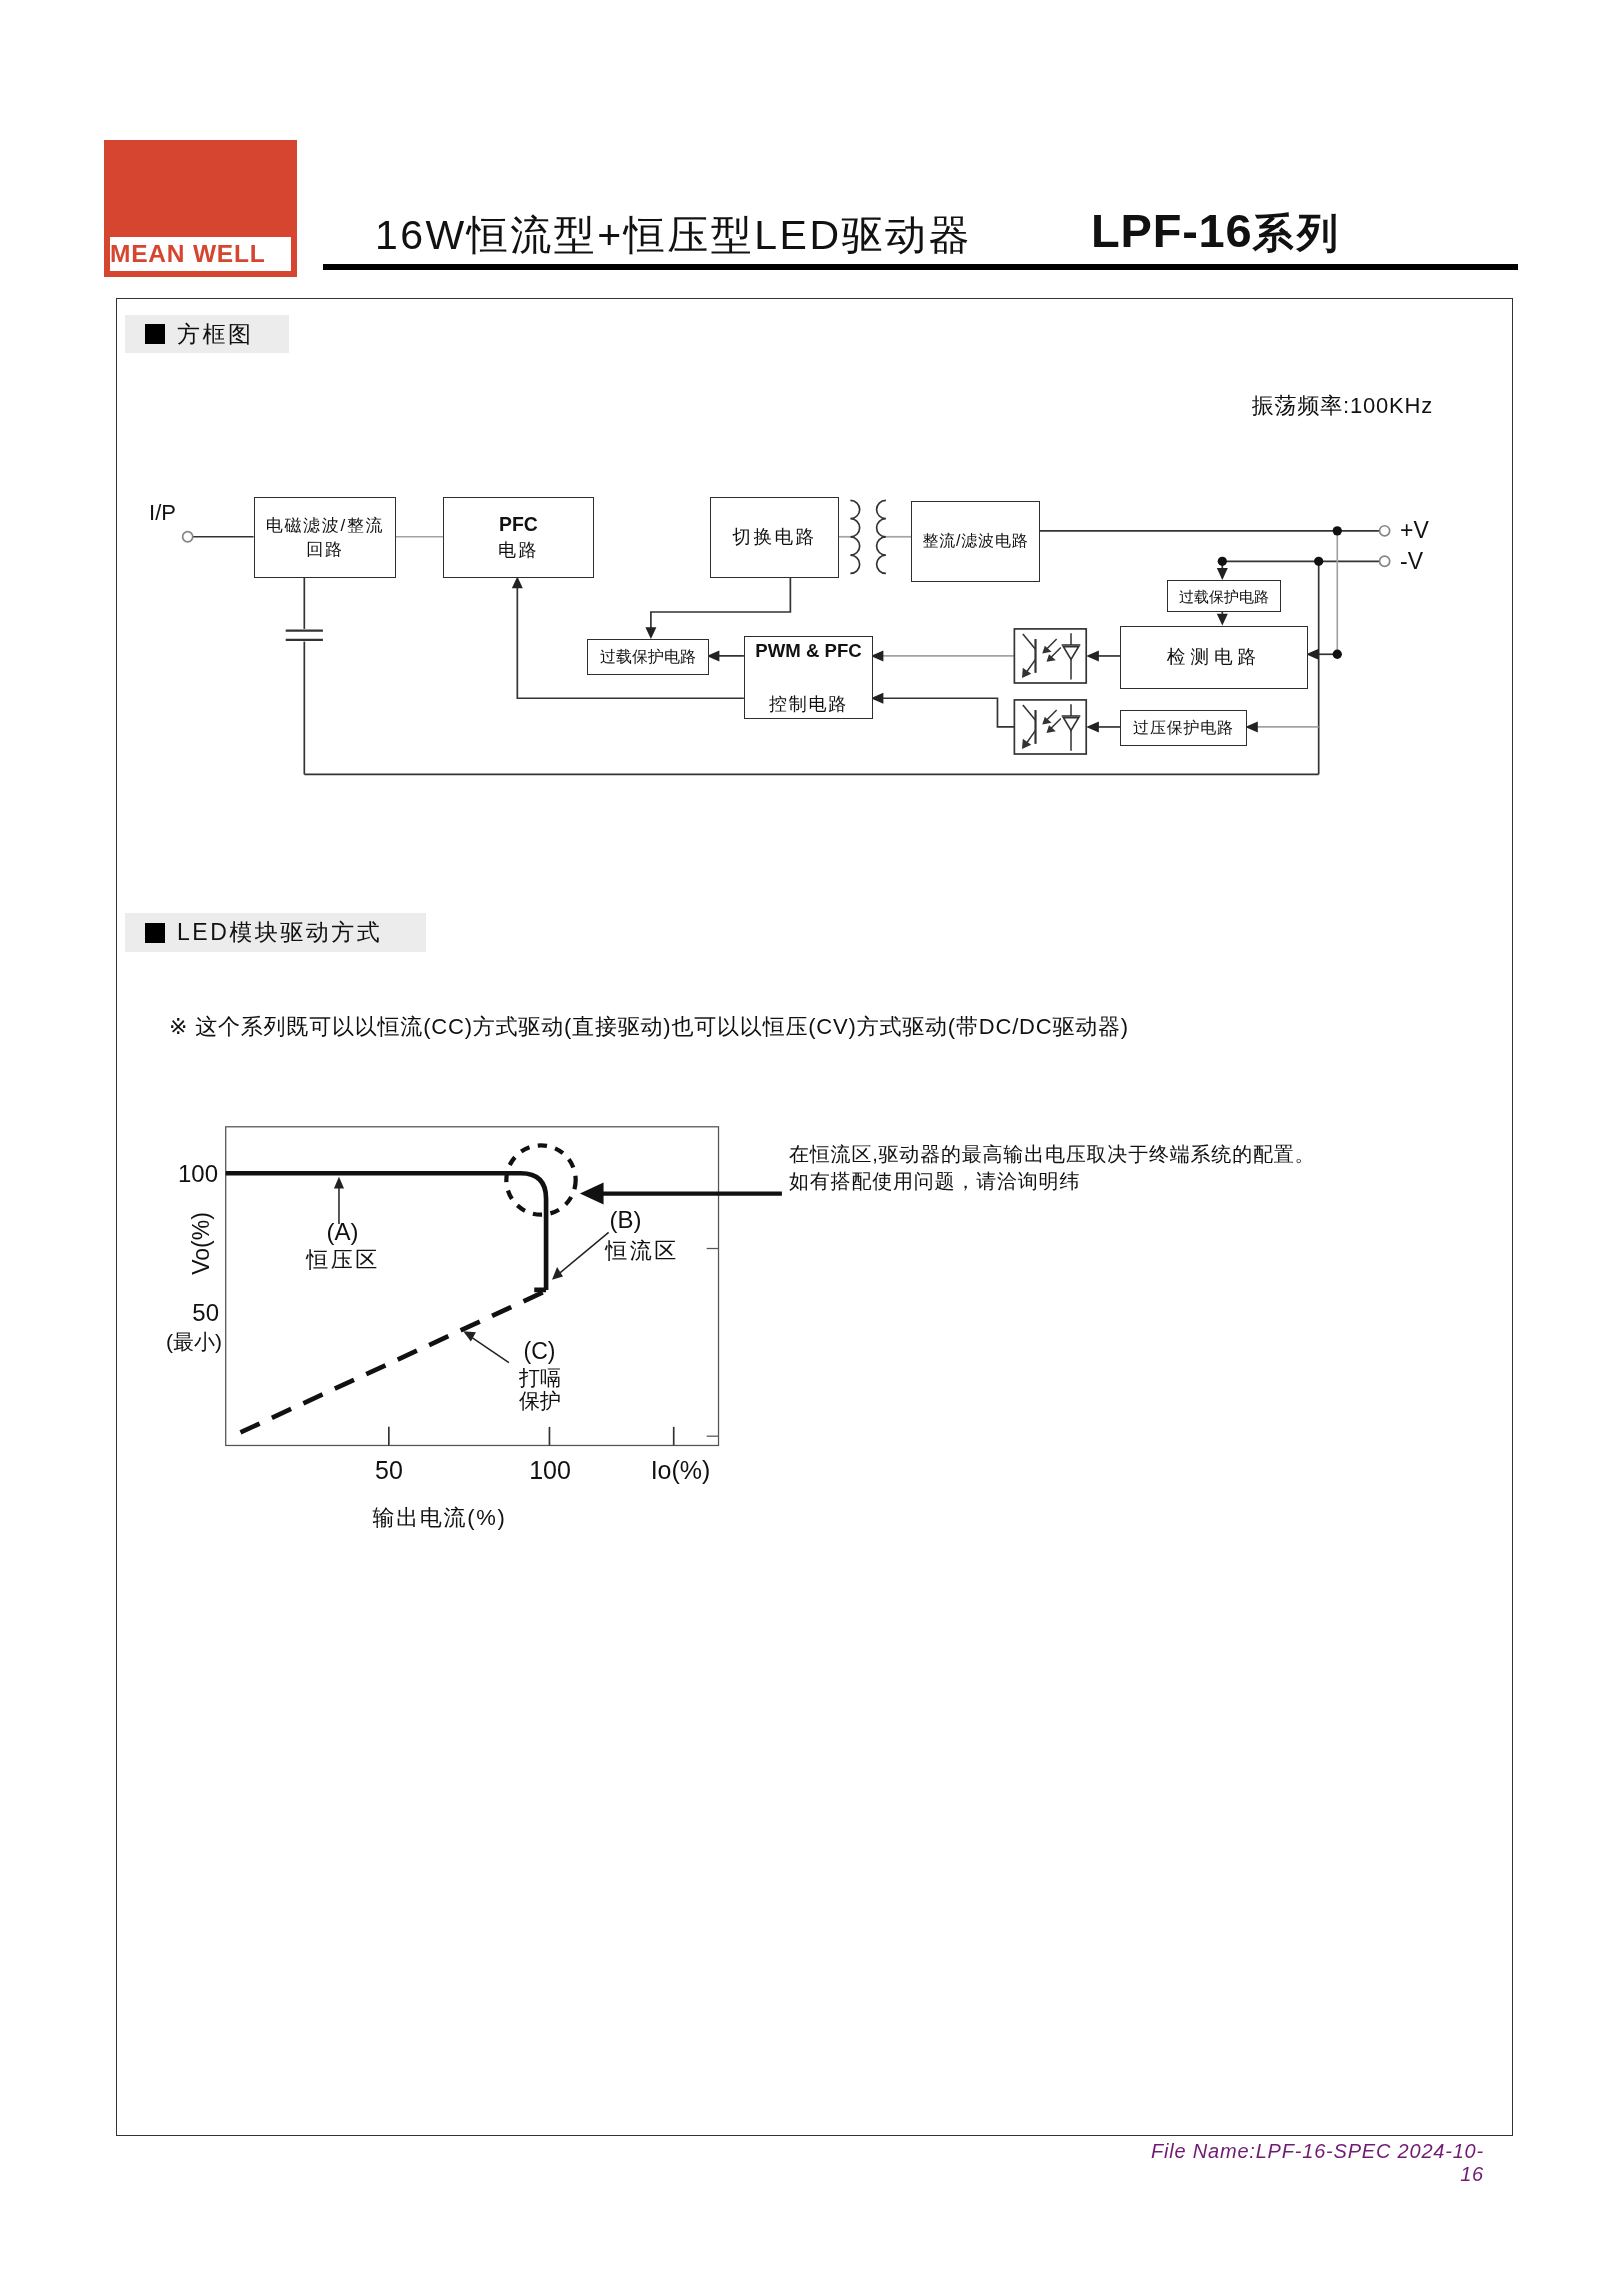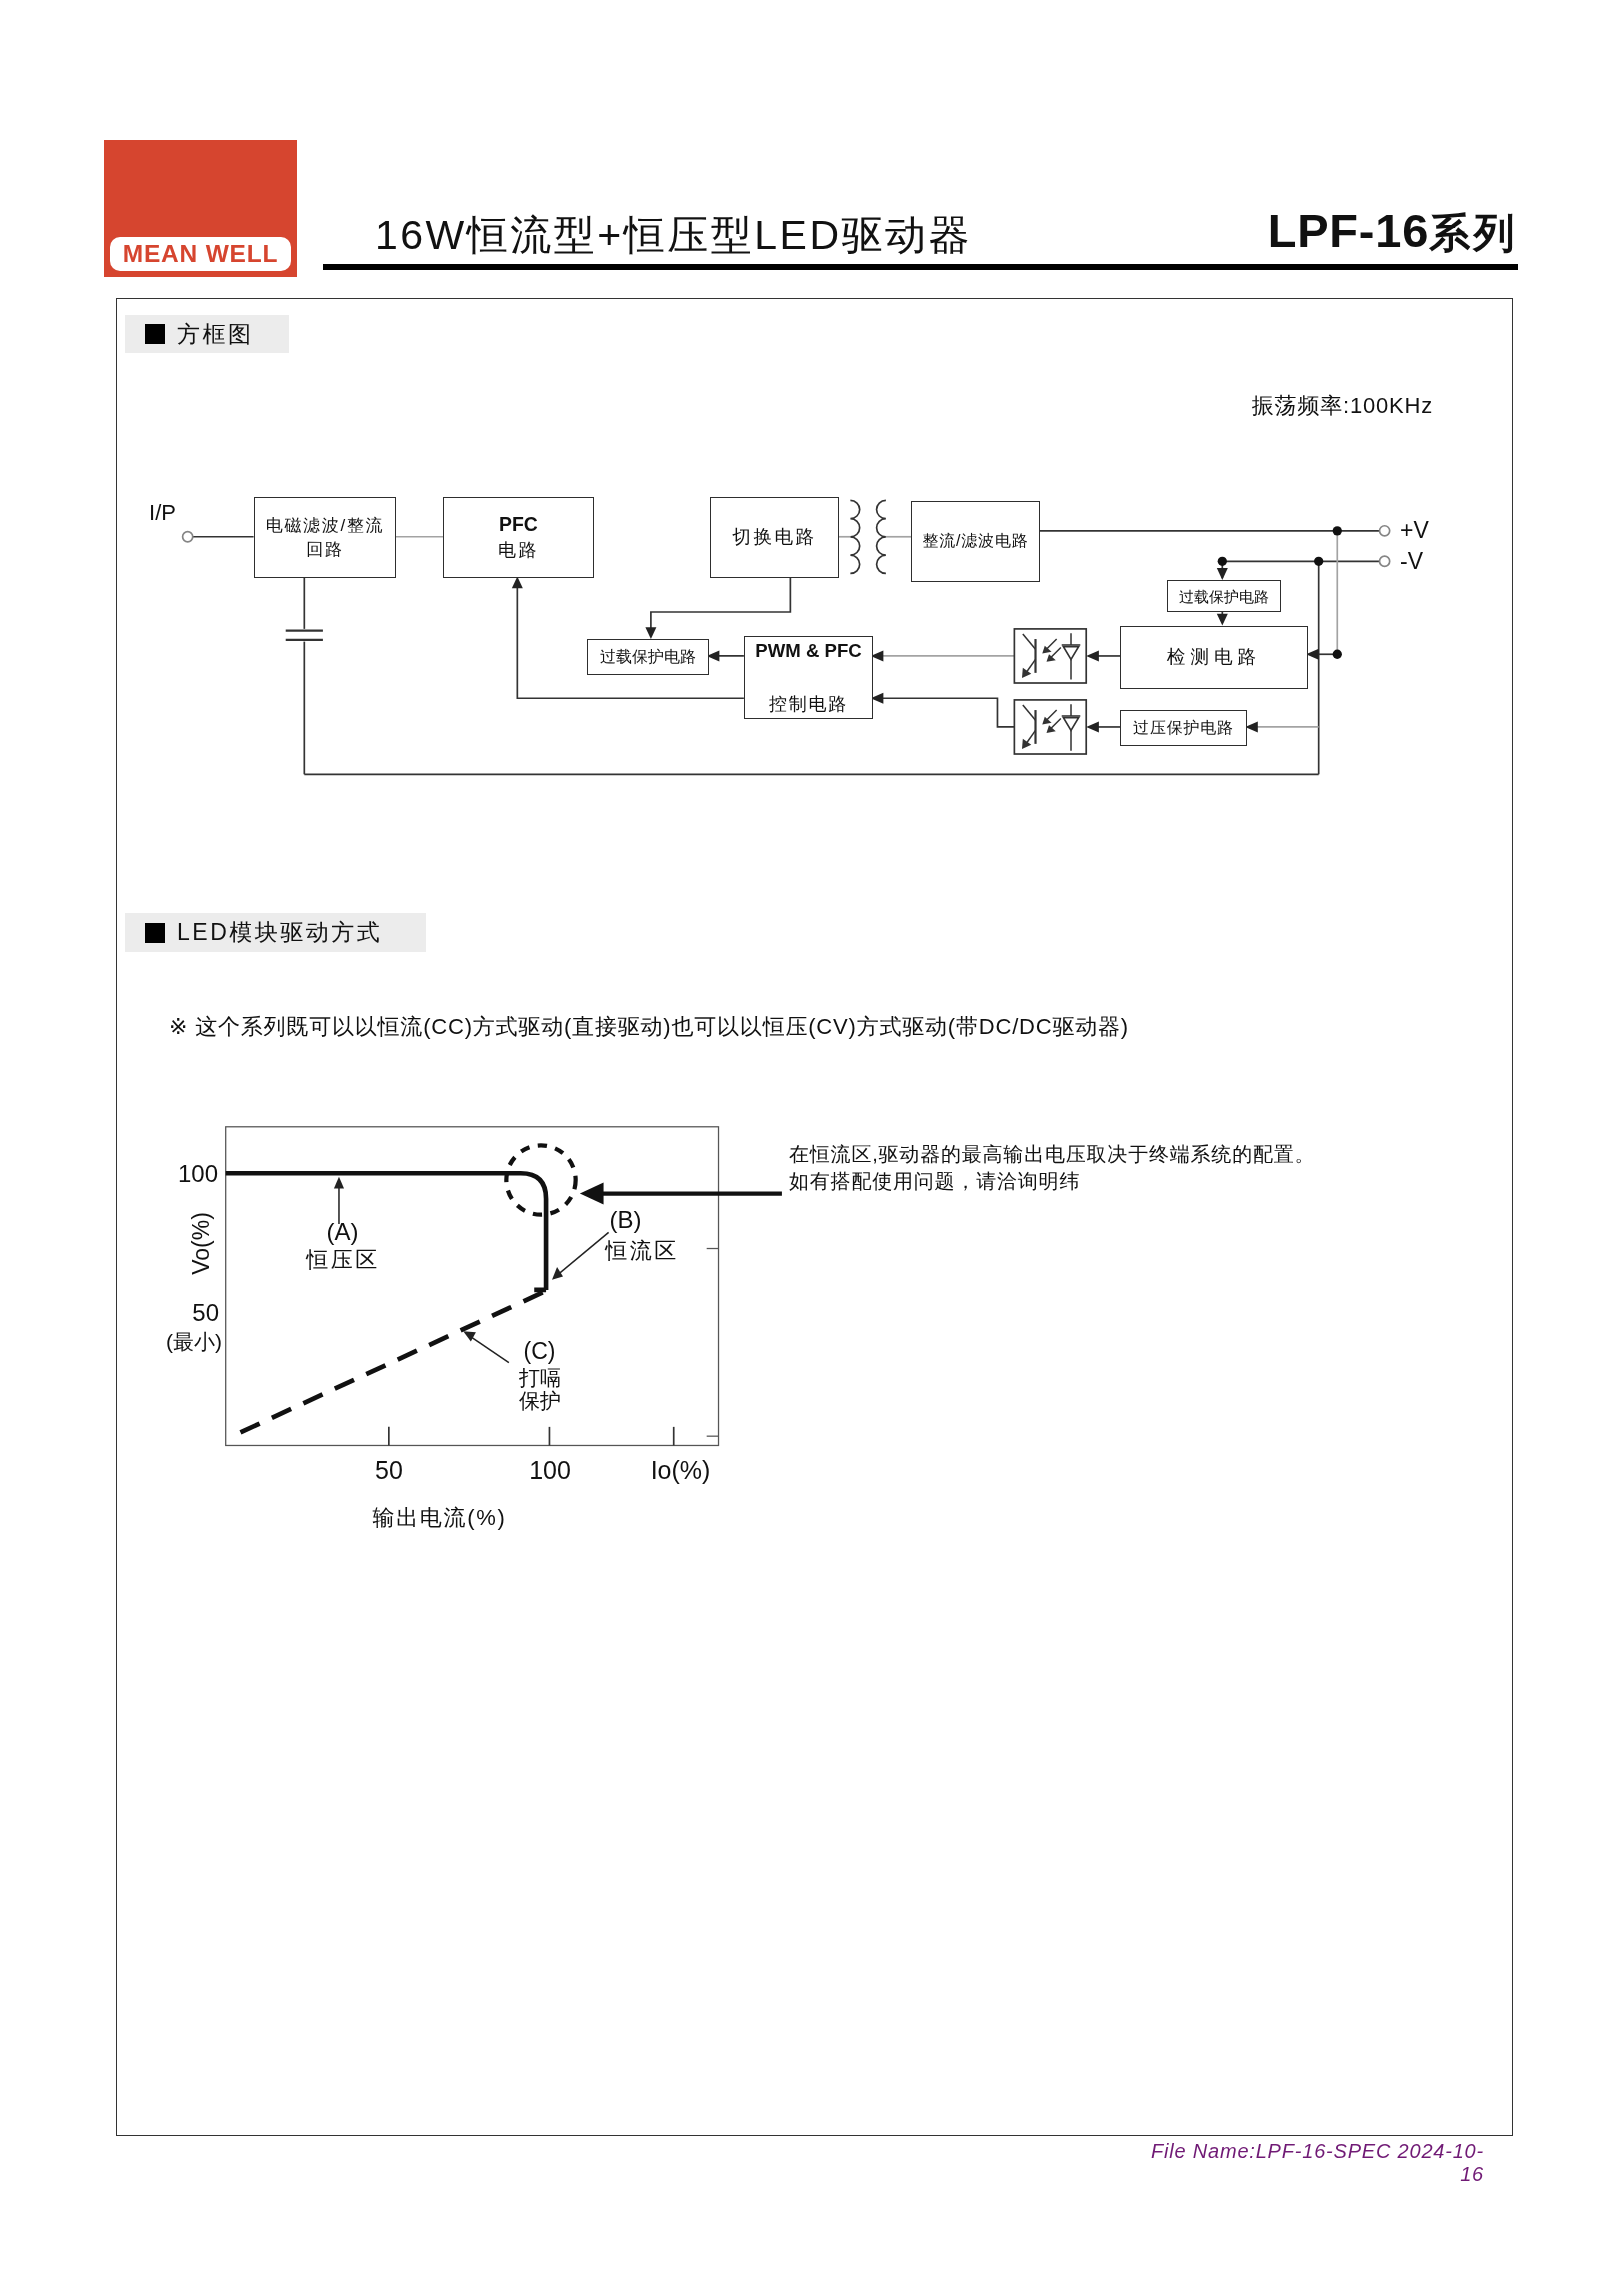--- a/index.html
+++ b/index.html
@@ -5,24 +5,24 @@
   html,body{margin:0;padding:0;background:#fff;}
   .page{position:relative;width:1623px;height:2295px;background:#fff;overflow:hidden;
         font-family:"Liberation Sans","DejaVu Sans",sans-serif;color:#111;}
   .abs{position:absolute;}
   svg.layer{position:absolute;left:0;top:0;}
   
   .logo{left:104px;top:140px;width:193px;height:137px;background:#d6452f;}
   .logo .mw{position:absolute;left:0;right:0;top:-3.4px;text-align:center;color:#fff;
             font-size:85px;font-weight:700;font-style:italic;letter-spacing:-6.8px;line-height:1.1;}
   .logo .strip{position:absolute;left:6px;right:6px;bottom:6px;height:34px;background:#fff;
-               display:flex;align-items:center;justify-content:center;border-radius:10px;}
+               display:flex;align-items:center;justify-content:flex-start;}
   .logo .strip span{color:#d6452f;font-size:24.5px;font-weight:700;letter-spacing:0.8px;}
   .doc-title{left:328px;top:208px;font-size:41px;font-weight:500;letter-spacing:2.5px;white-space:nowrap;margin-left:47px;}
-  .series-wrap{left:1091px;top:203px;width:427px;text-align:right;white-space:nowrap;}
+  .series-wrap{left:1091px;top:203px;width:427px;text-align:left;white-space:nowrap;}
   .series-wrap .s1{font-size:47px;font-weight:700;letter-spacing:0.8px;}
   .series-wrap .s2{font-size:41px;font-weight:600;letter-spacing:3.4px;}
   .rule{left:323px;top:264px;width:1195px;height:6px;background:#000;}
   .frame{left:116px;top:298px;width:1395px;height:1836px;border:1.3px solid #333;}
   
   .secbar{background:#ececec;display:flex;align-items:center;padding-left:20px;
           font-size:23px;letter-spacing:2.5px;white-space:nowrap;}
   .secbar .sq{display:inline-block;width:20px;height:20px;background:#000;margin-right:12px;}
   .sec1{left:125px;top:315px;width:144px;height:38px;}
   .sec2{left:125px;top:913px;width:281px;height:39px;}

